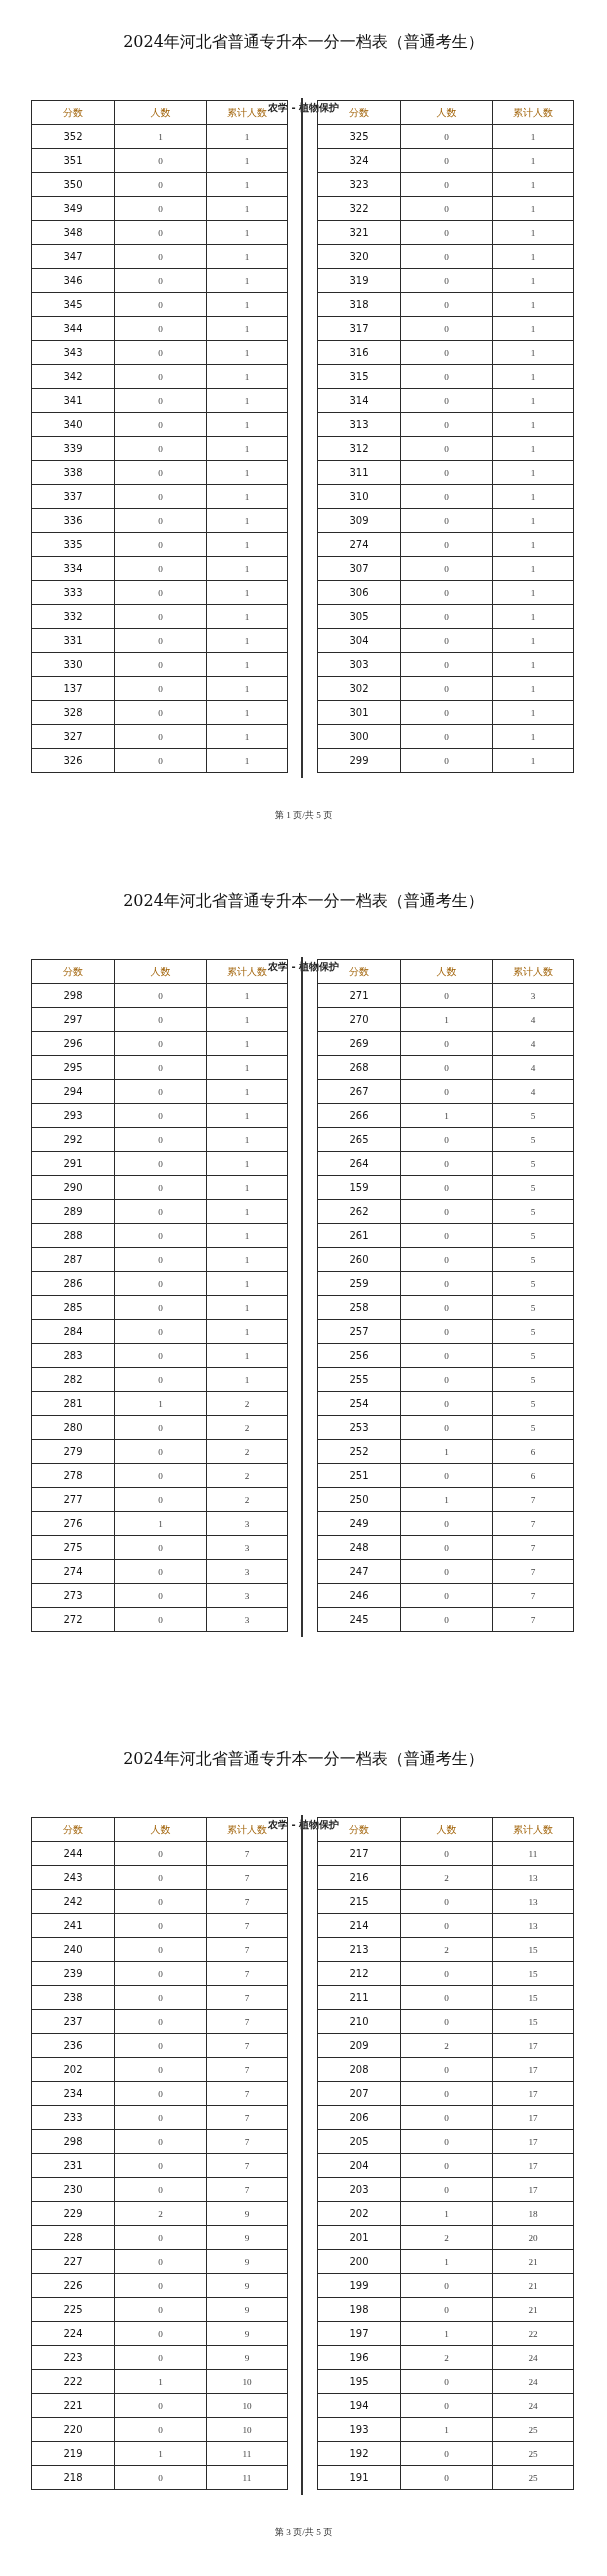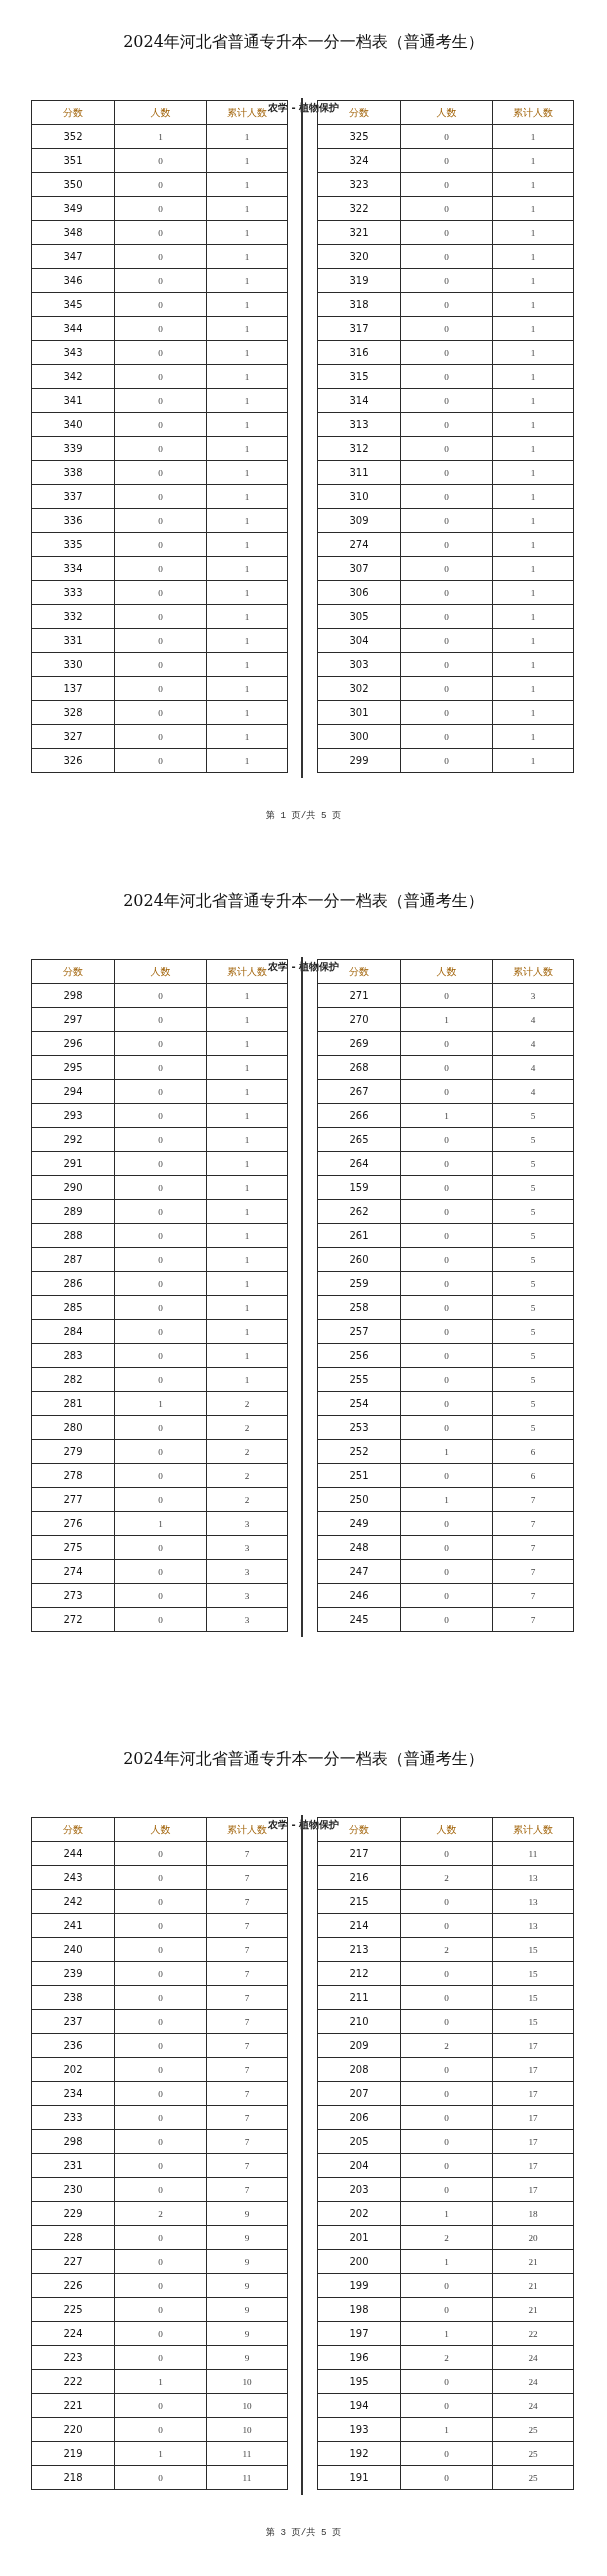--- a/index.html
+++ b/index.html
@@ -12,21 +12,21 @@
   .tbl { position:absolute; top:100px; border-collapse:collapse; table-layout:fixed; }
   .tbl.left { left:31px; }
   .tbl.right { left:317px; }
   .tbl td, .tbl th { border:1.1px solid #2a2a2a; padding:0; text-align:center; height:23px; }
   .tbl th { font-family:"DejaVu Sans", "Liberation Sans", sans-serif; font-weight:normal; font-size:10px; color:#a16207; height:23px; }
   .tbl td.score { font-family:"DejaVu Sans", "Liberation Sans", sans-serif; font-size:10px; color:#111; }
   .tbl td.cnt, .tbl td.cum { font-family:"Liberation Serif", "DejaVu Serif", serif; font-size:9.2px; color:#444; }
   .c1 { width:83px; } .c2 { width:92px; } .c3 { width:81px; }
   .divider { position:absolute; left:301px; top:98px; width:1.5px; height:680px; background:#333; }
   .footer { position:absolute; left:0; width:607px; top:809px; text-align:center;
-            font-family:Liberation Mono, monospace; font-size:9.2px; color:#333; }
+            font-family:Liberation Serif, serif; font-size:9.2px; color:#333; }
 </style>
 </head>
 <body>
 
 <div id="pages">
   <div class="page" style="top: 0px;">
     <div class="title">2024年河北省普通专升本一分一档表（普通考生）</div>
     <div class="subtitle">农学 - 植物保护</div>
     <table class="tbl left">
       <colgroup>

